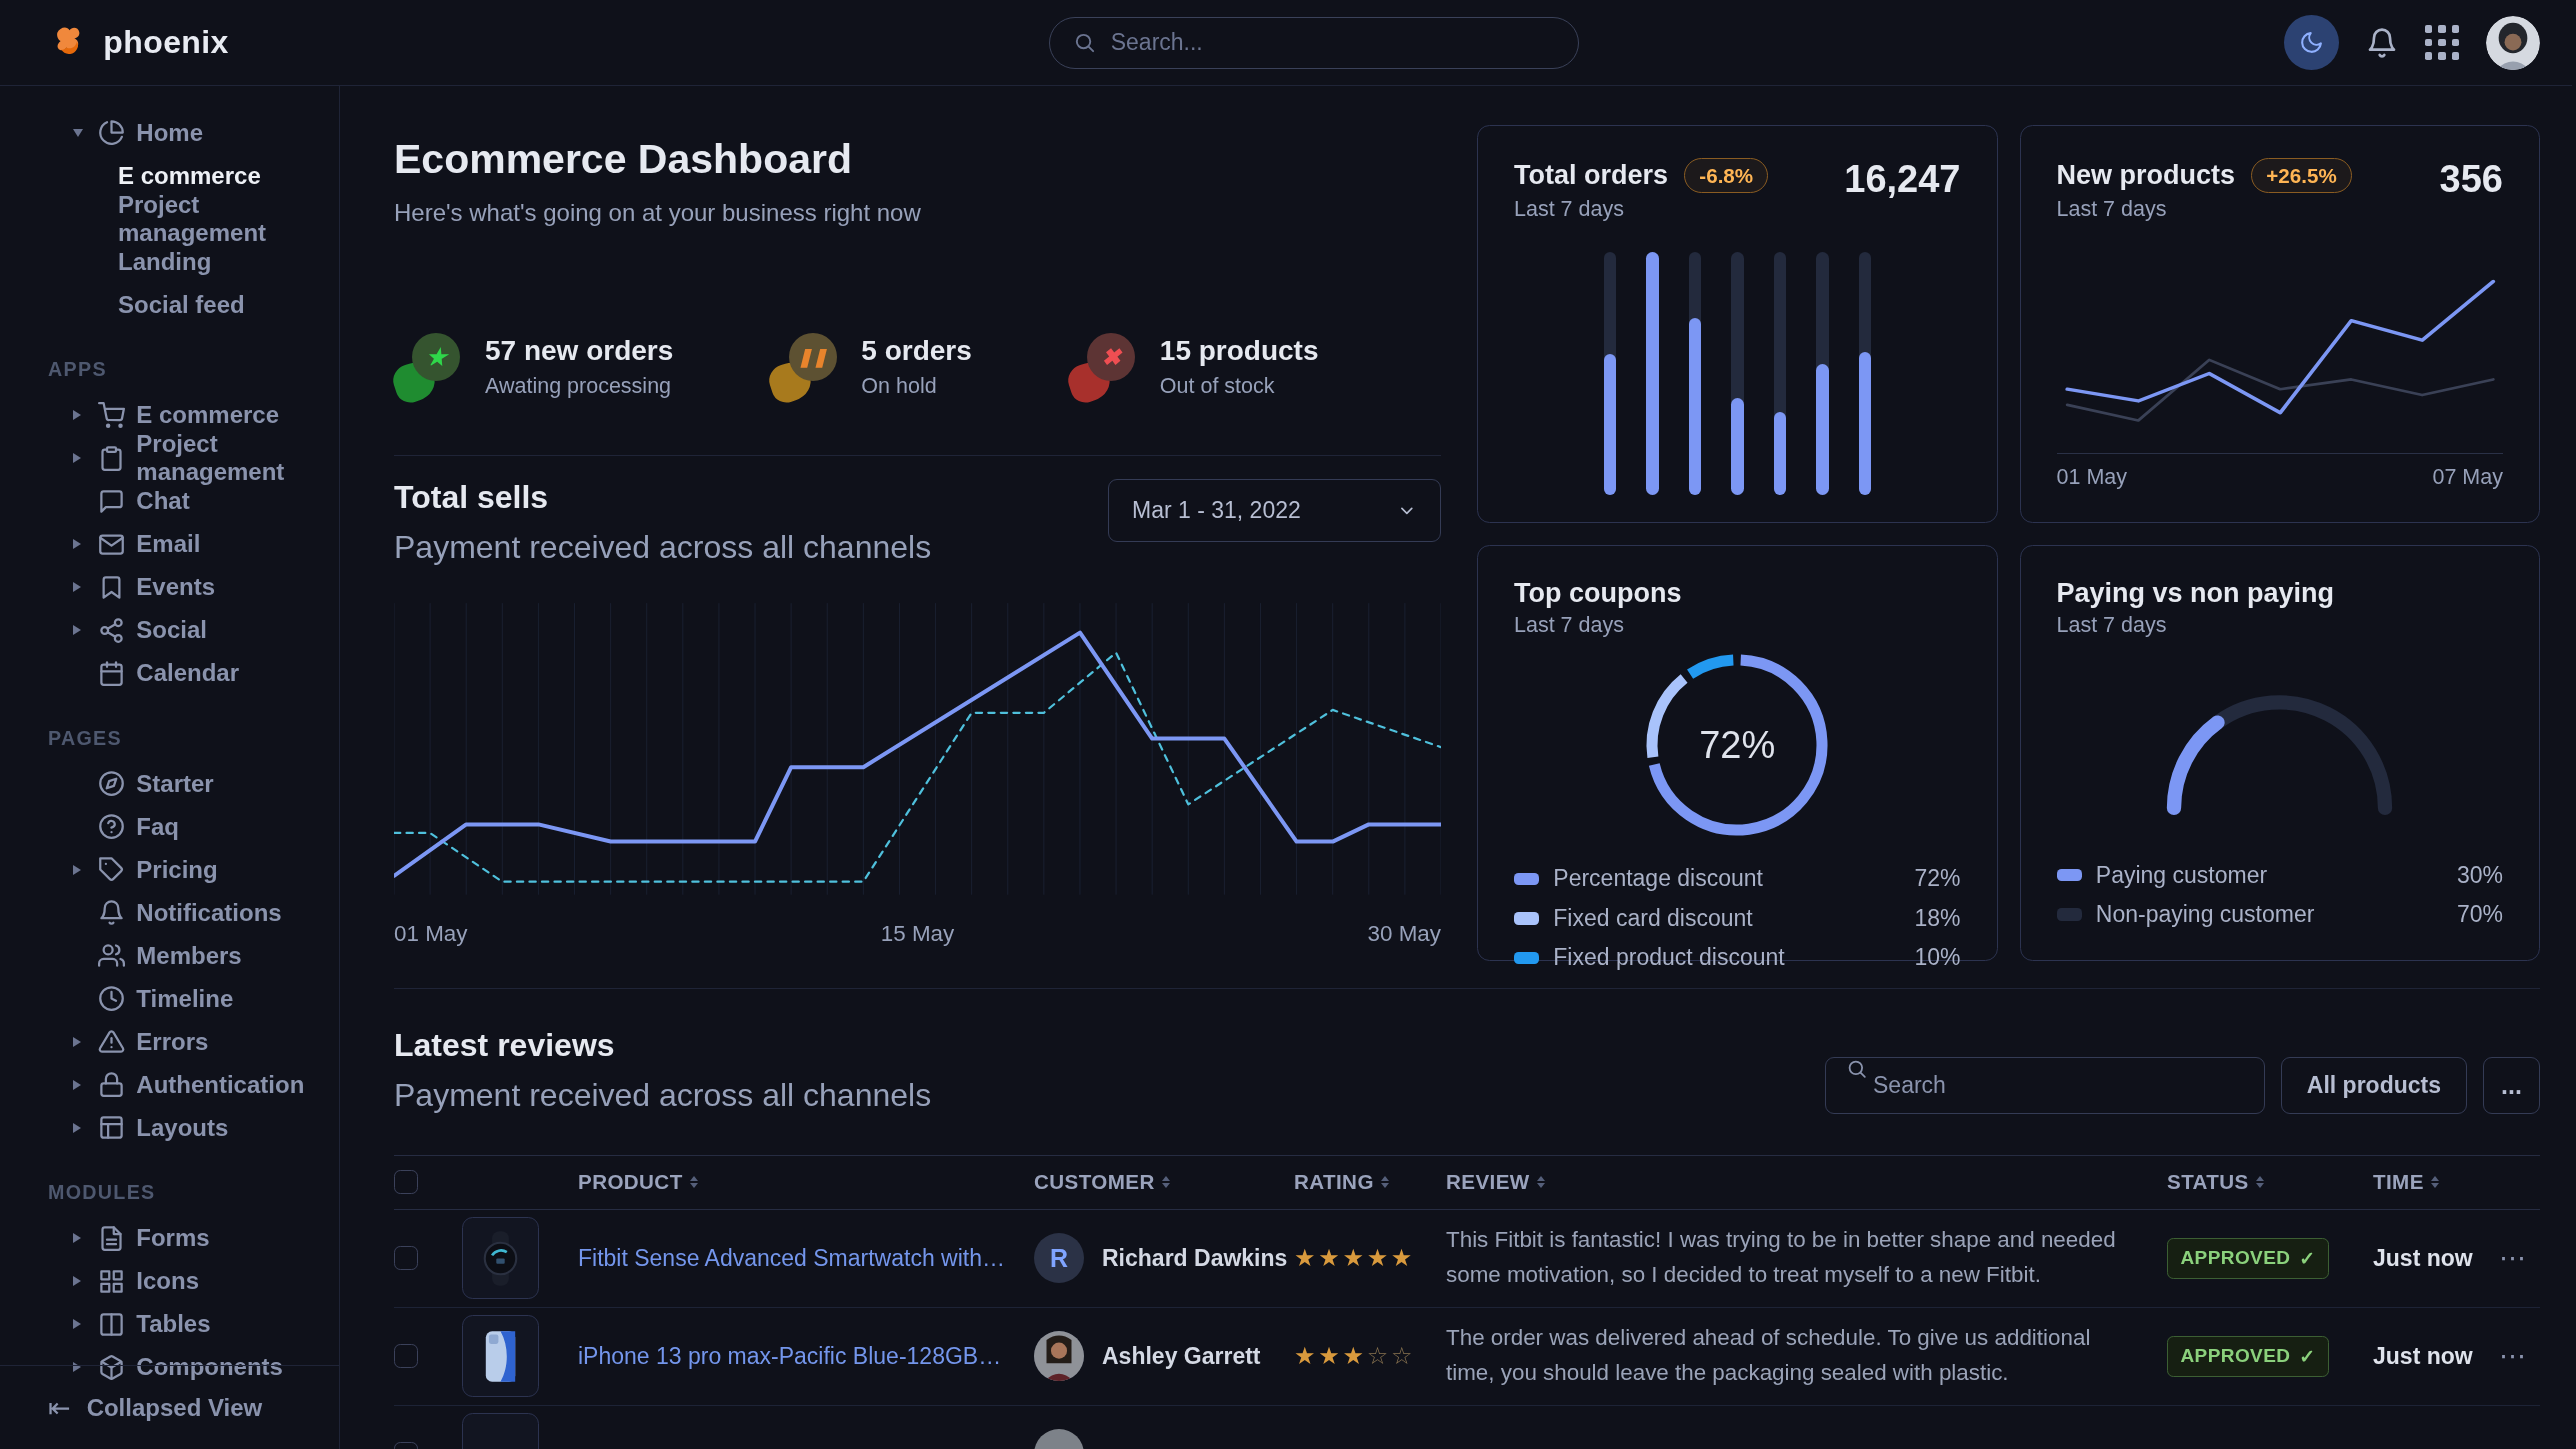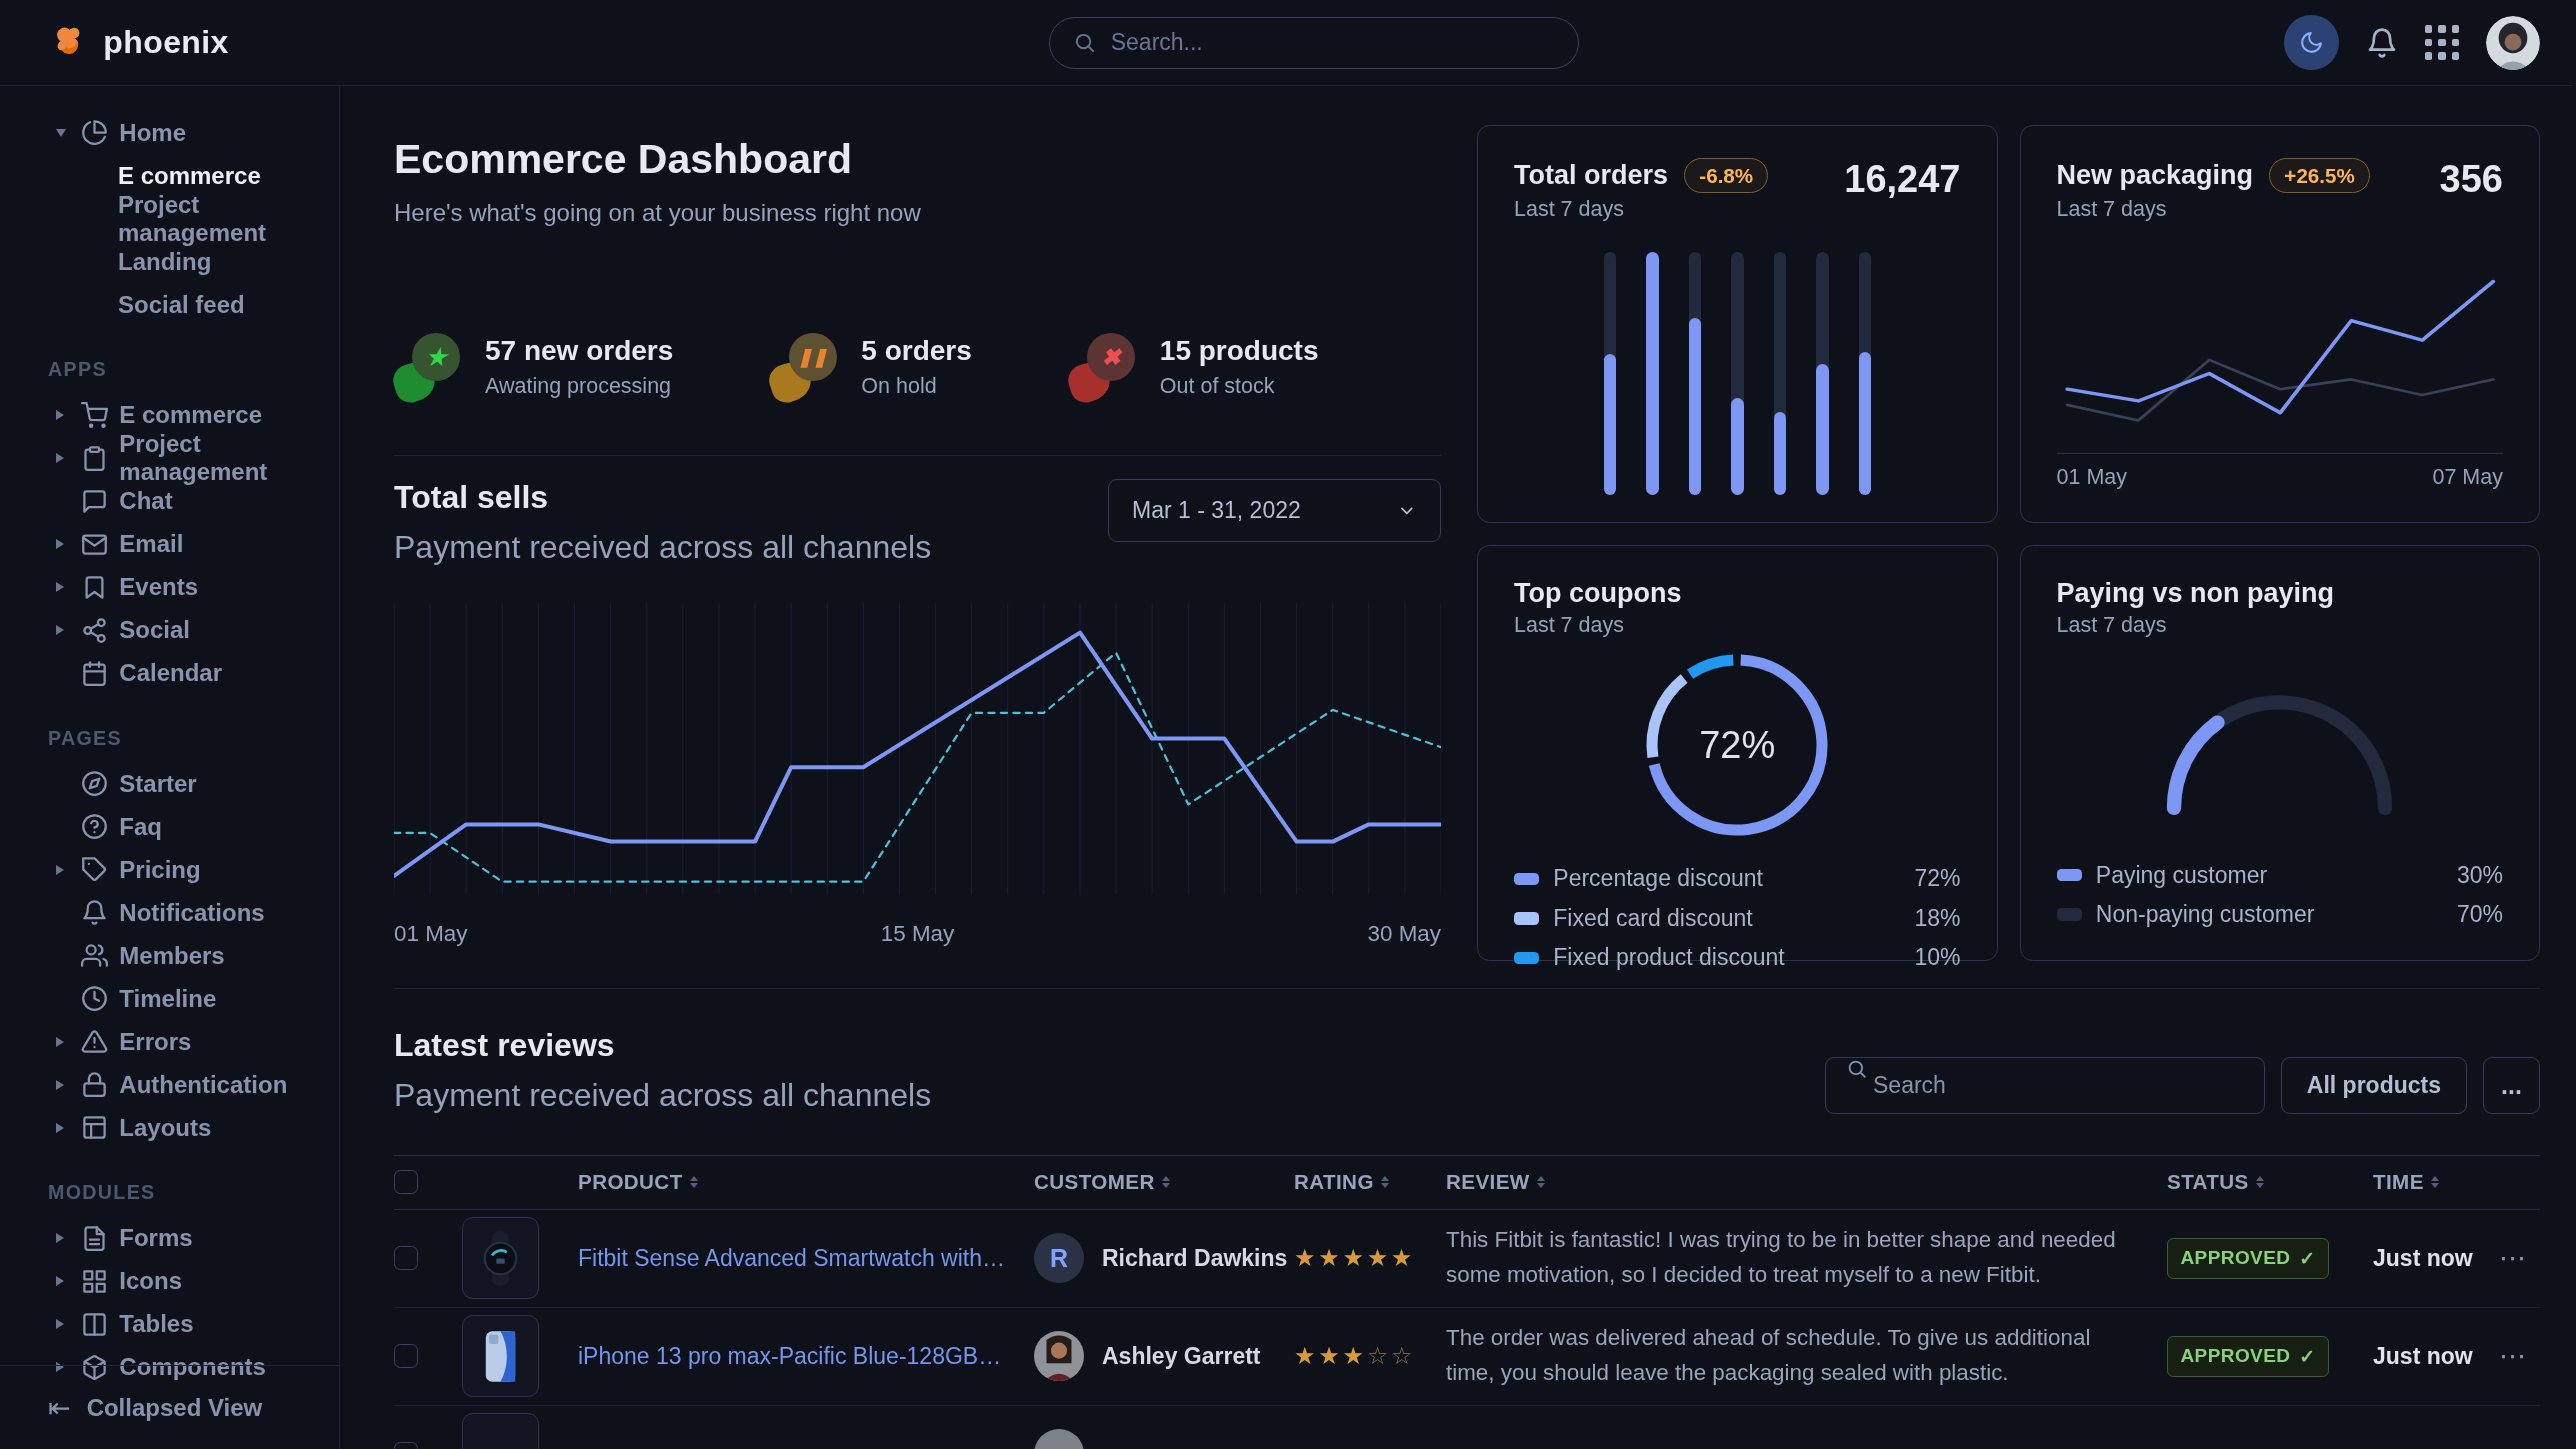--- a/index.html
+++ b/index.html
@@ -20,21 +20,21 @@
   .nav-right{display:flex;align-items:center;gap:27px}
   .moon-btn{width:55px;height:55px;border-radius:50%;background:#2c4272;display:flex;
     align-items:center;justify-content:center;border:none;cursor:pointer}
   .icon-btn{background:none;border:none;cursor:pointer;display:flex;align-items:center;justify-content:center}
   .dots9{display:grid;grid-template-columns:repeat(3,7.2px);grid-gap:6.3px}
   .dots9 i{width:7.2px;height:7.2px;border-radius:1.8px;background:#aab2c8}
   .avatar-nav{width:54px;height:54px;border-radius:50%;overflow:hidden}
   
   .sidebar{position:fixed;top:86px;left:0;bottom:0;width:340px;border-right:0.9px solid #1f2437;
     background:#0f111a;padding-top:25px;z-index:4}
-  .side-item{height:43px;display:flex;align-items:center;padding-left:56px;gap:11px;cursor:pointer}
+  .side-item{height:43px;display:flex;align-items:center;padding-left:73px;gap:11px;cursor:pointer}
   .side-item .caret{width:14.3px;flex:0 0 14.3px;display:flex;align-items:center}
   .caret-r{width:0;height:0;border-left:8px solid #6b7490;border-top:5.4px solid transparent;border-bottom:5.4px solid transparent}
   .caret-d{width:0;height:0;border-top:8px solid #6b7490;border-left:5.4px solid transparent;border-right:5.4px solid transparent}
   .side-item .si{width:27px;height:27px;color:#8a93ad;flex:0 0 27px}
   .side-label{font-size:24px;font-weight:600;color:#8a93ad}
   .side-child{height:43px;display:flex;align-items:center;padding-left:118px;cursor:pointer}
   .side-child .side-label{font-weight:600}
   .side-child.active .side-label{color:#eef1f6;font-weight:700}
   .section-label{margin:32px 0 12.5px 48px;font-size:19.7px;font-weight:700;letter-spacing:1.3px;color:#4e586f}
   .side-footer{position:absolute;left:0;right:0;bottom:0;height:84px;border-top:0.9px solid #1f2437;
@@ -565,21 +565,21 @@
                 <i class="track"></i>
                 <i class="fill" style="height:59%"></i>
               </div>
             </div>
         </section>
 
         <section class="card">
           <div class="card-head">
             <div>
               <div class="card-title-row">
-                <span class="card-title">New packaging</span>
+                <span class="card-title">New products</span>
                 <span class="badge-warn">+26.5%</span>
               </div>
               <div class="card-sub">Last 7 days</div>
             </div>
             <div class="card-big">356</div>
           </div>
           <div style="flex:1;display:flex;flex-direction:column;justify-content:flex-end">
             <svg id="nc-svg" viewBox="0 0 520 300" style="width:100%;height:226px" preserveAspectRatio="none">
                 <polyline points="12.0,230.8 94.7,251.6 177.3,171.0 260.0,210.0 342.7,197.0 425.3,217.8 508.0,197.0" fill="none" stroke="#3a4156" stroke-width="3.5" stroke-linejoin="round" stroke-linecap="round"></polyline>
                 <polyline points="12.0,210.0 94.7,225.6 177.3,189.2 260.0,241.2 342.7,119.0 425.3,145.0 508.0,67.0" fill="none" stroke="#7c97f4" stroke-width="4.5" stroke-linejoin="round" stroke-linecap="round"></polyline>

